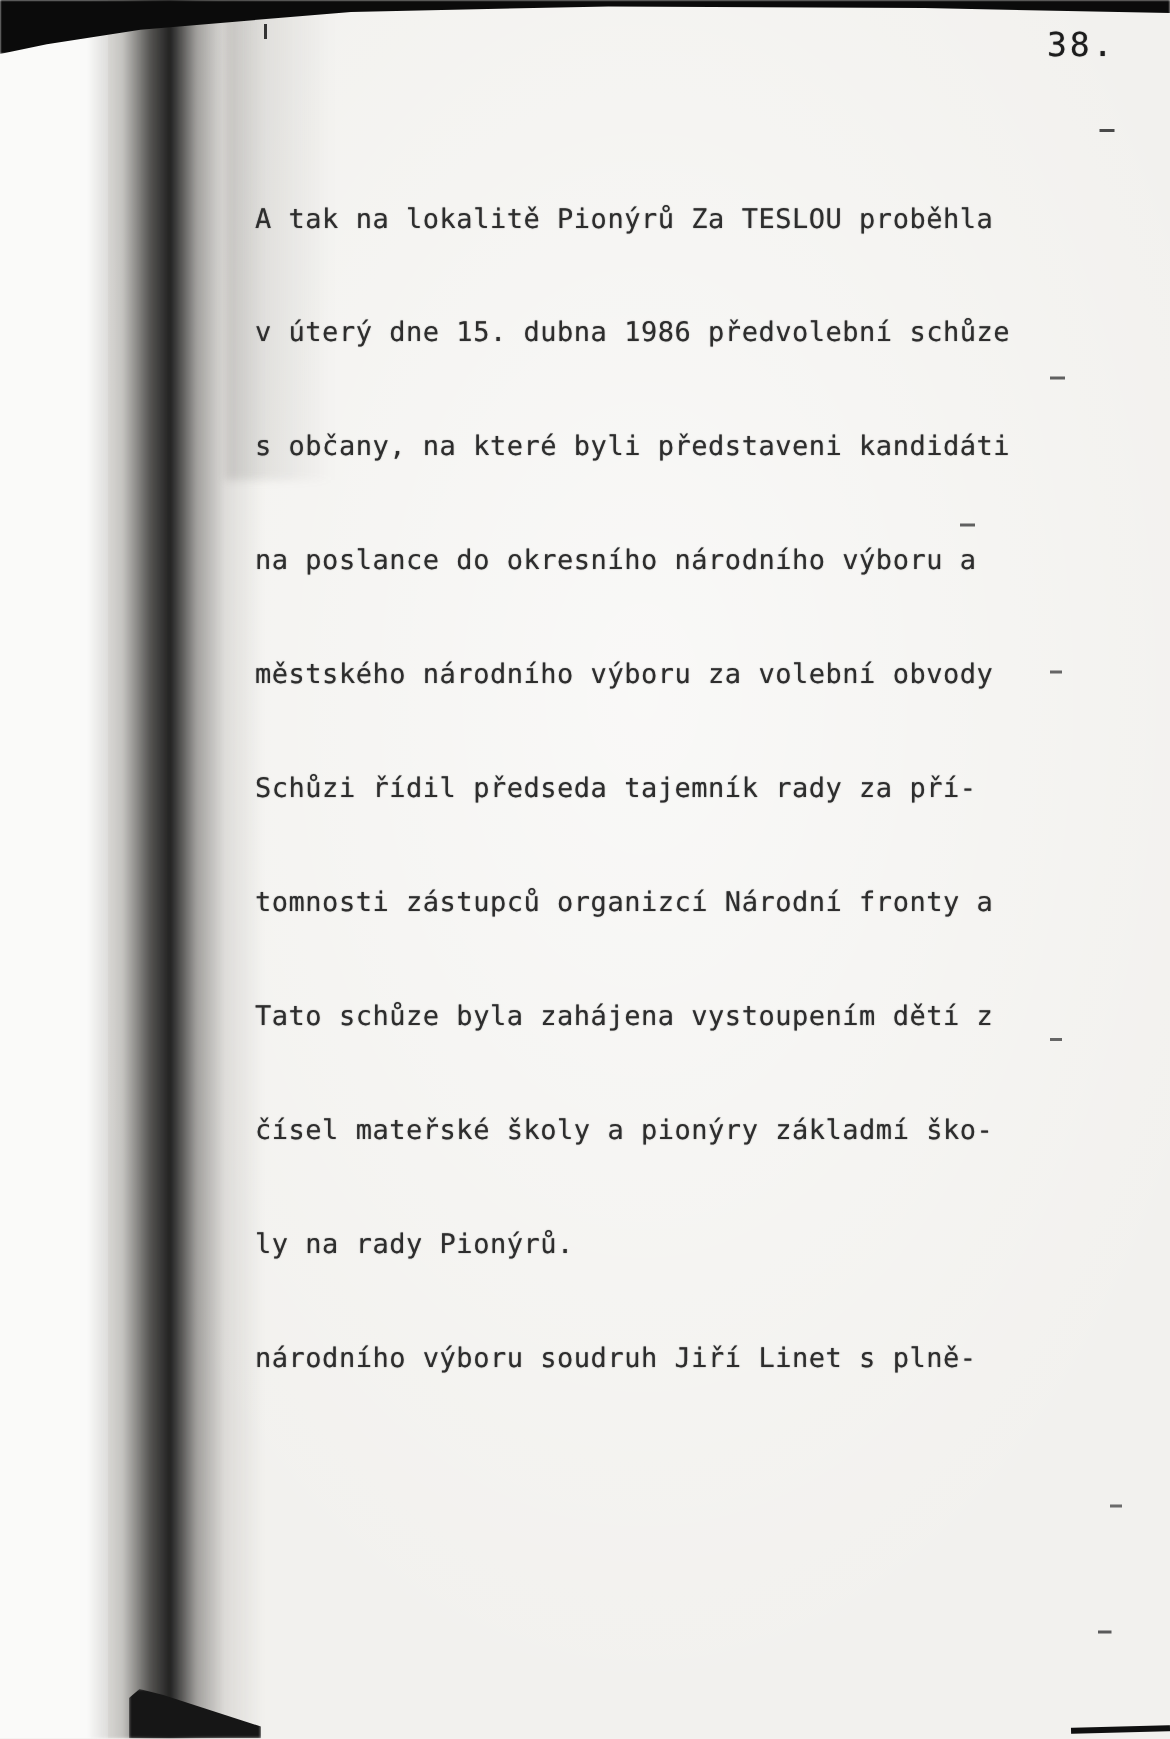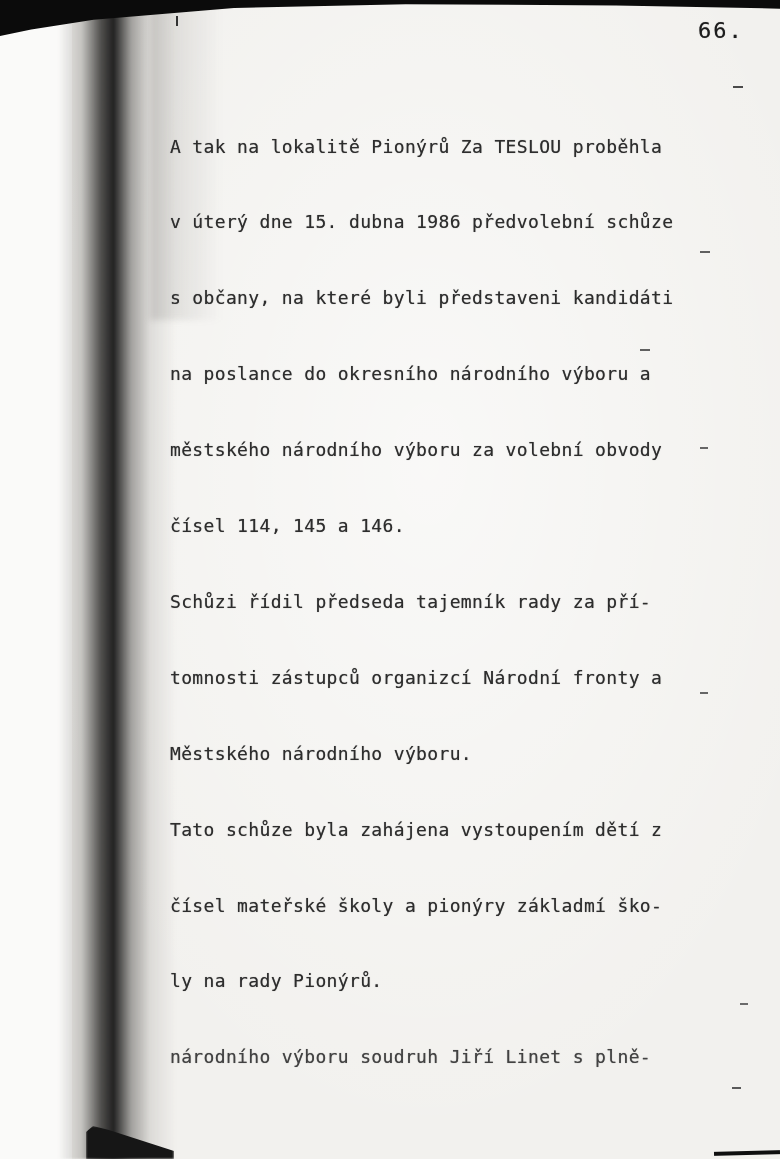--- a/index.html
+++ b/index.html
@@ -104,32 +104,30 @@
 
 <div class="artifact a-tick"></div>
 <div class="artifact a-dash1"></div>
 <div class="artifact a-dash2"></div>
 <div class="artifact a-dash3"></div>
 <div class="artifact a-dash4"></div>
 <div class="artifact a-dash5"></div>
 <div class="artifact a-dash6"></div>
 <div class="artifact a-dash7"></div>
 
-<div class="page-number">66.</div>
+<div class="page-number">38.</div>
 
 <div class="text-block">
   <div class="tl">A tak na lokalitě Pionýrů Za TESLOU proběhla</div>
   <div class="tl">v úterý dne 15. dubna 1986 předvolební schůze</div>
   <div class="tl">s občany, na které byli představeni kandidáti</div>
   <div class="tl">na poslance do okresního národního výboru a</div>
   <div class="tl">městského národního výboru za volební obvody</div>
-  <div class="tl">čísel 114, 145 a 146.</div>
   <div class="tl">Schůzi řídil předseda tajemník rady za pří-</div>
   <div class="tl">tomnosti zástupců organizcí Národní fronty a</div>
-  <div class="tl">Městského národního výboru.</div>
   <div class="tl">Tato schůze byla zahájena vystoupením dětí z</div>
   <div class="tl">čísel mateřské školy a pionýry základmí ško-</div>
   <div class="tl">ly na rady Pionýrů.</div>
   <div class="tl">národního výboru soudruh Jiří Linet s plně-</div>
   
   
   
   
   
   

